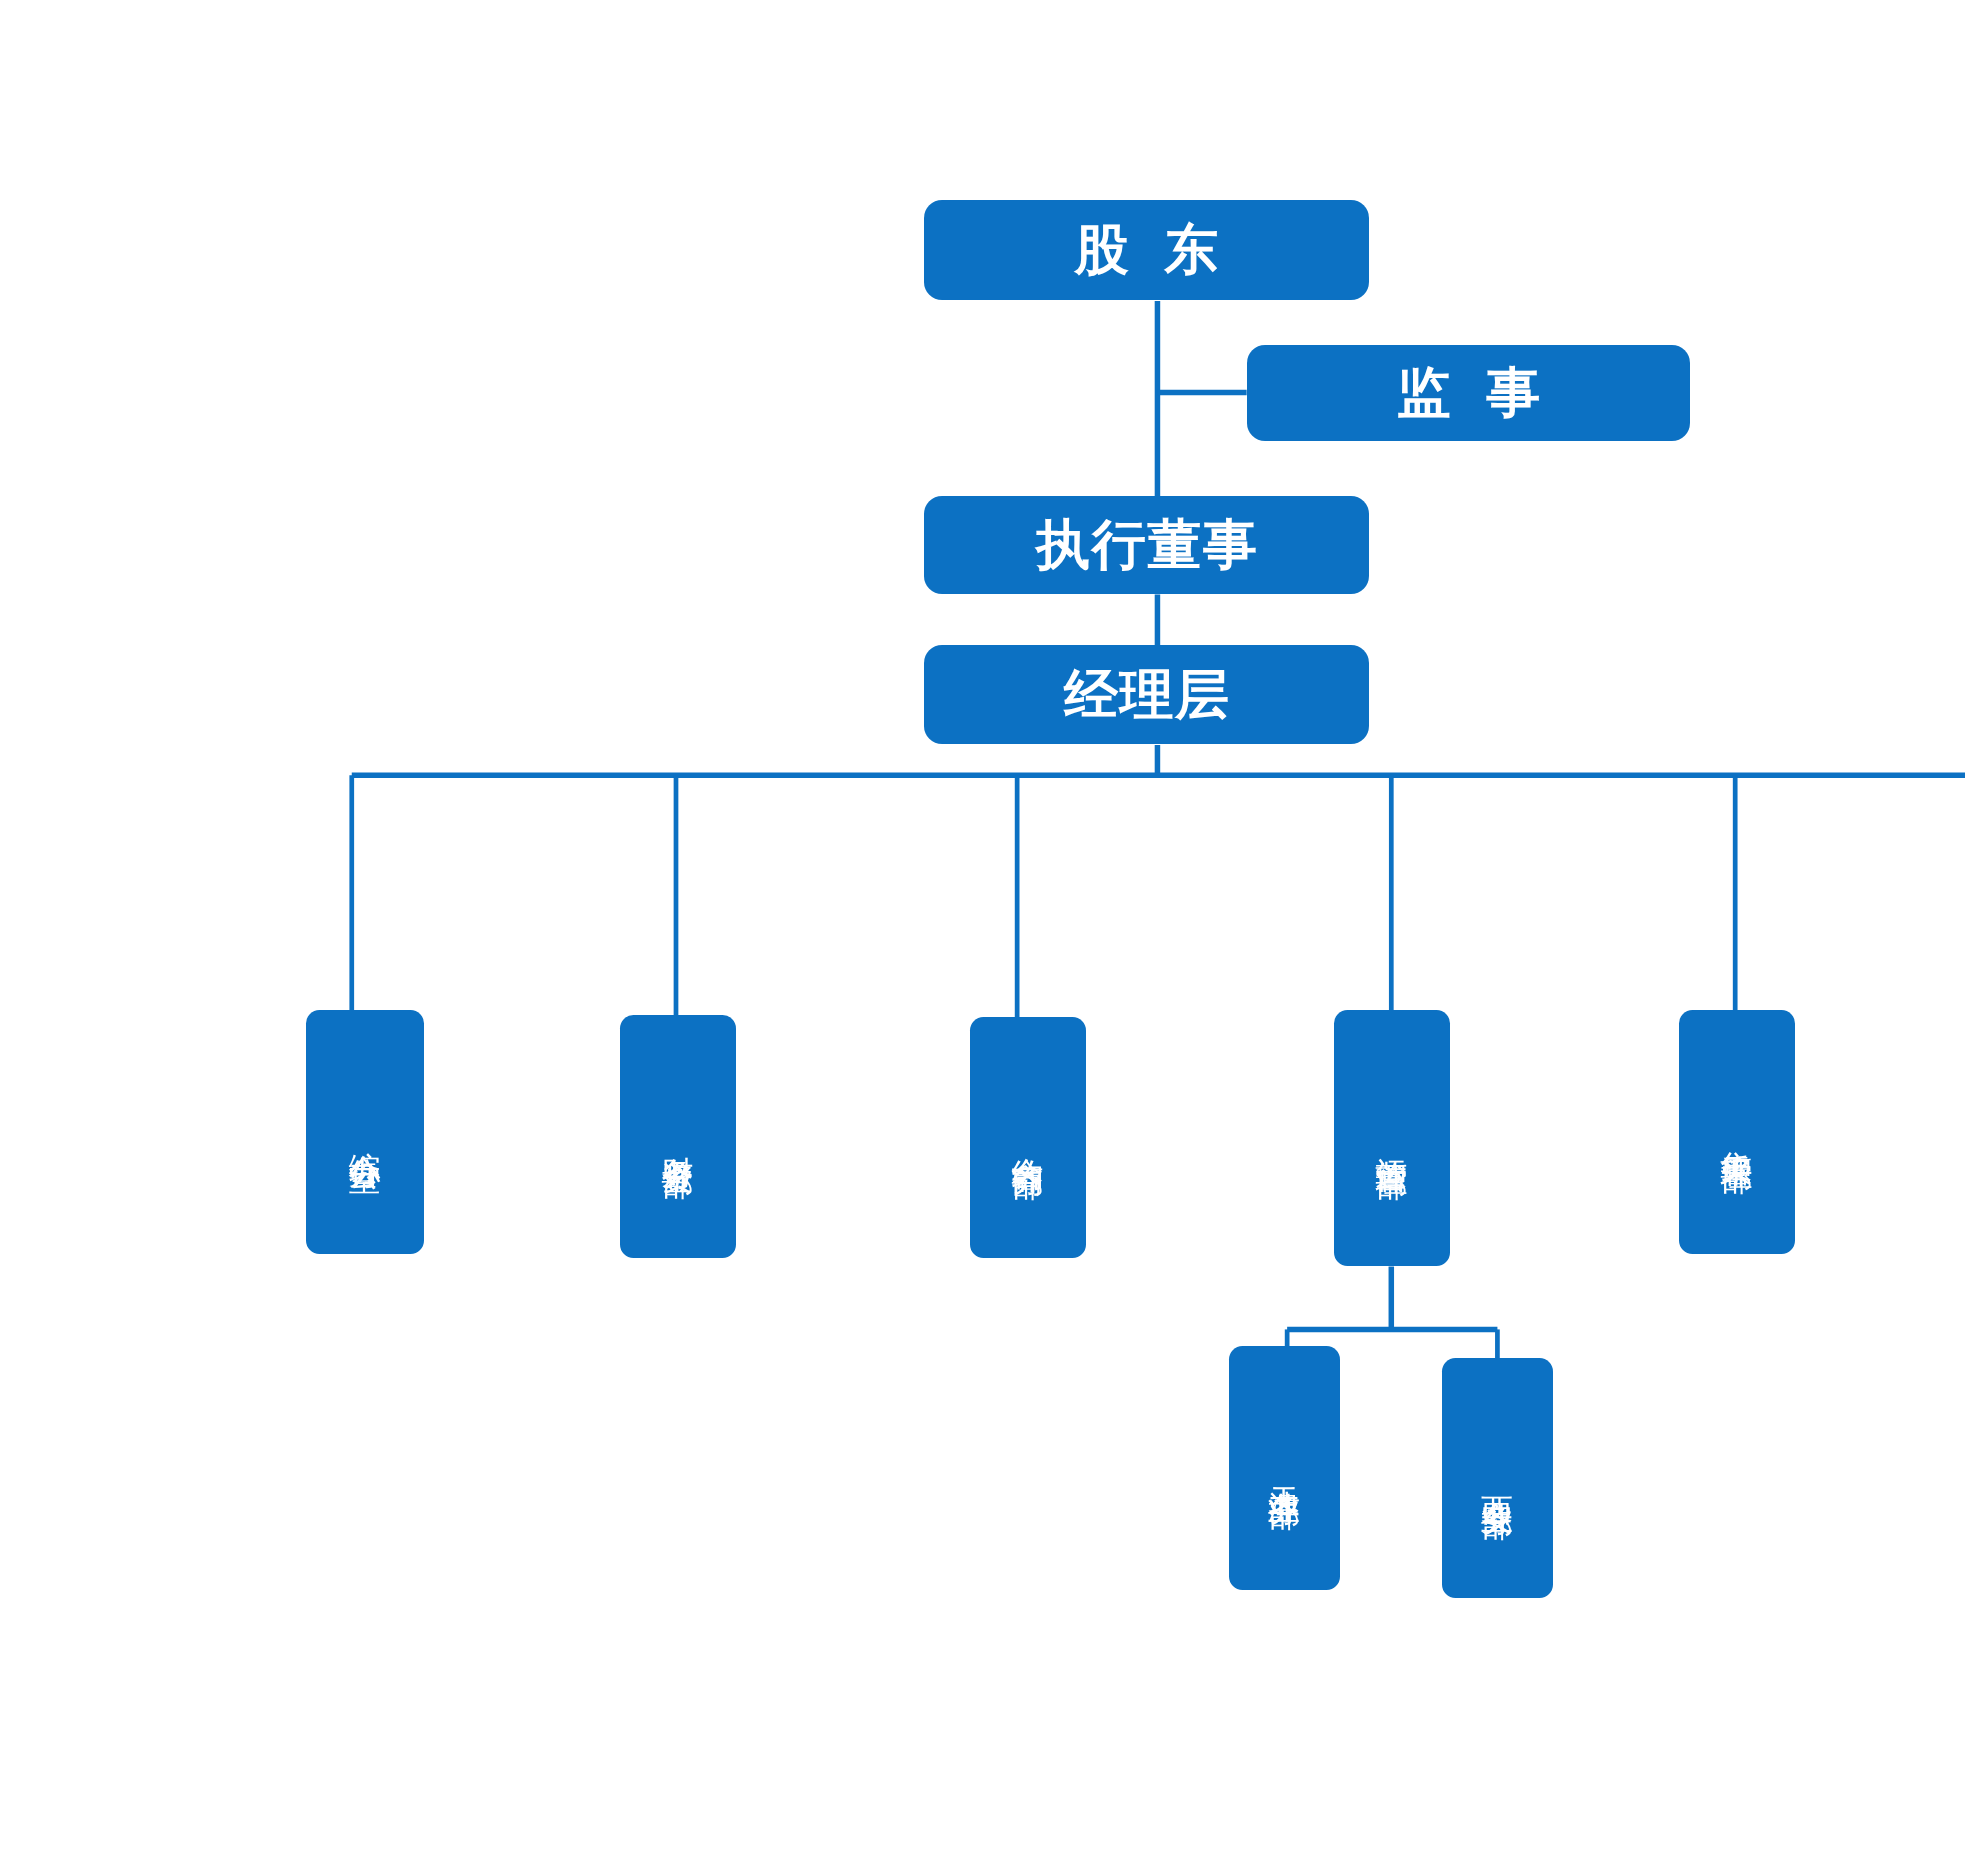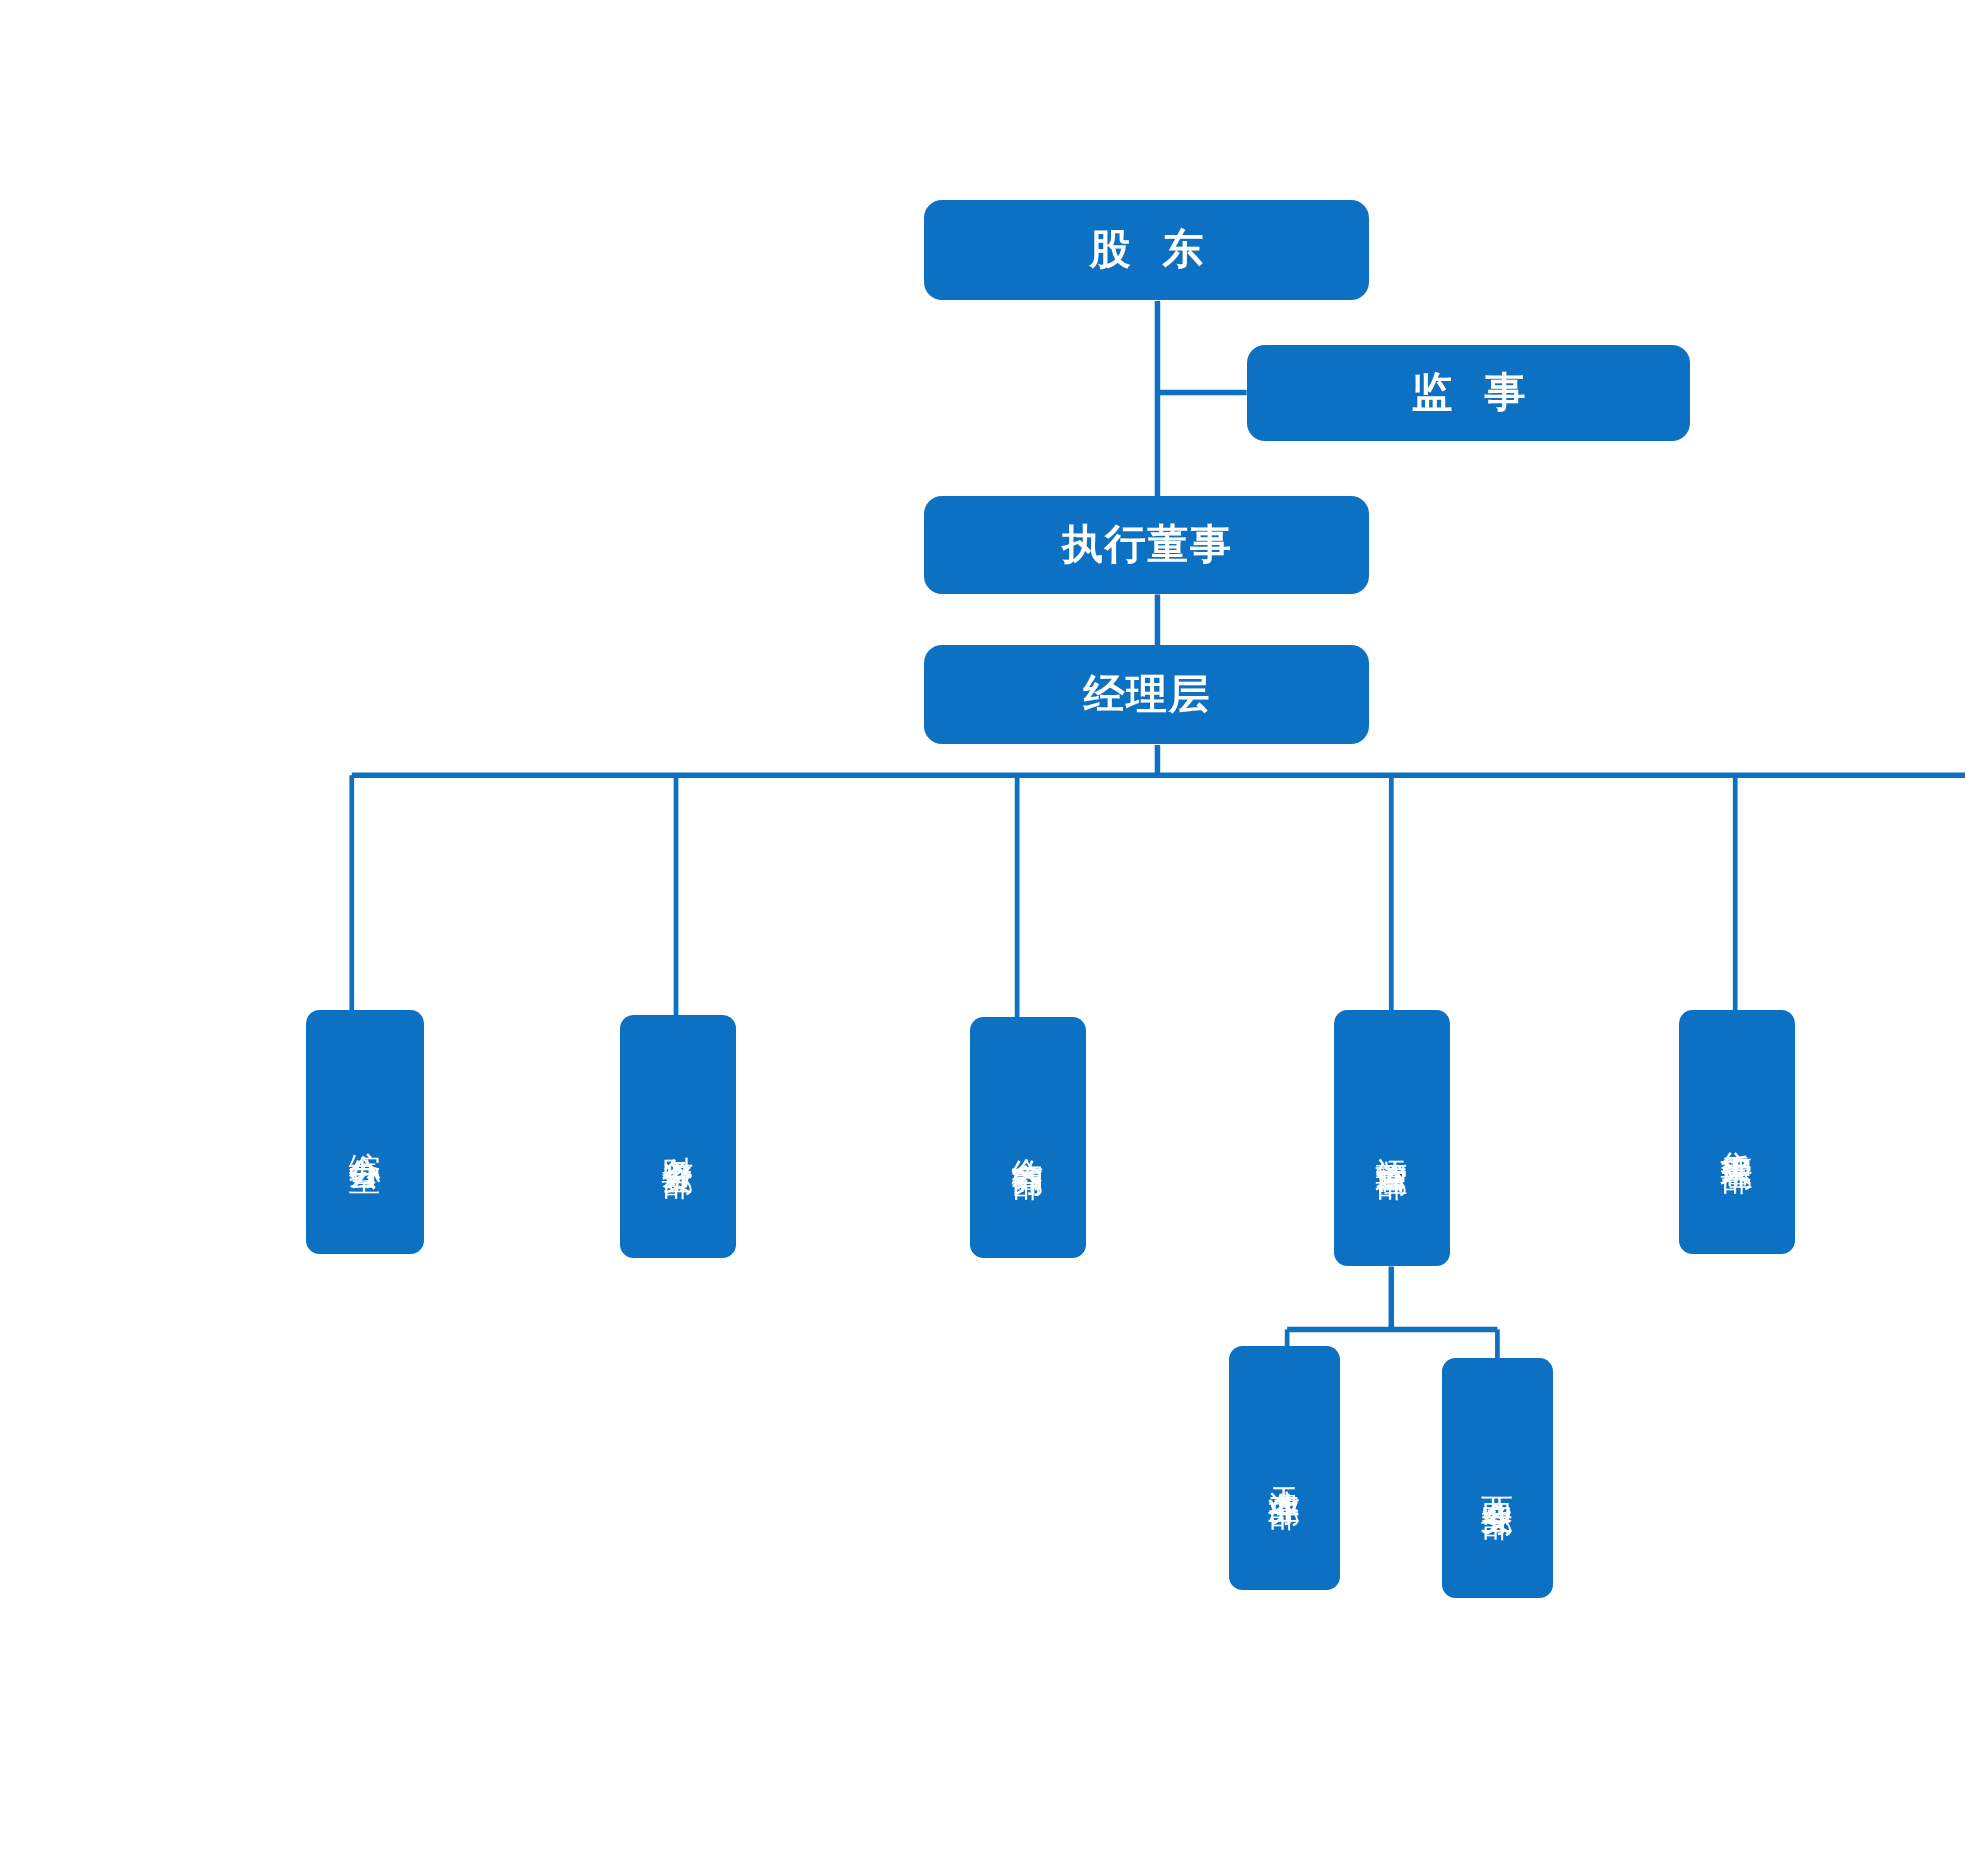--- a/index.html
+++ b/index.html
@@ -41,21 +41,21 @@
     align-items: center;
     justify-content: center;
     color: #ffffff;
   }
 
   
   .node.horizontal {
     border-radius: 18px;
   }
   .node.horizontal .node-label {
-    font-size: 41px;
+    font-size: 54px;
     font-weight: bold;
     letter-spacing: 10.2px;
     text-indent: 10.2px;
     white-space: nowrap;
     line-height: 1.1;
   }
   .node.horizontal.tight .node-label {
     letter-spacing: 1.6px;
     text-indent: 1.6px;
   }

